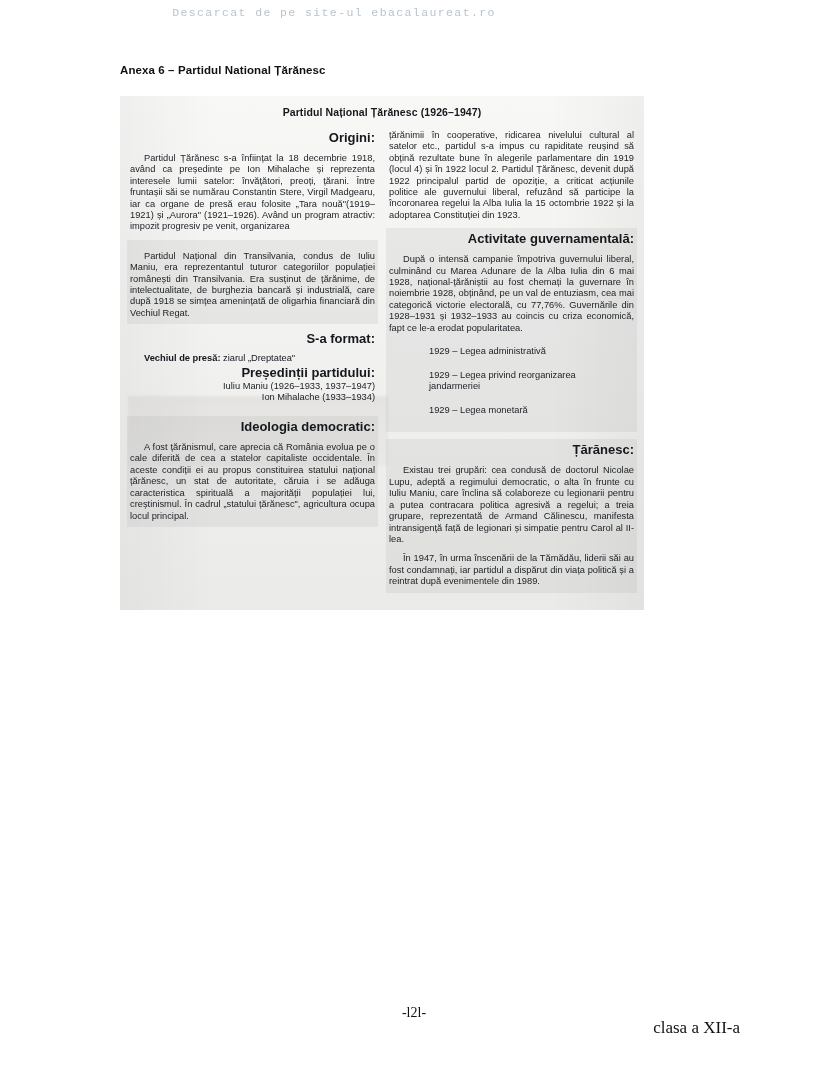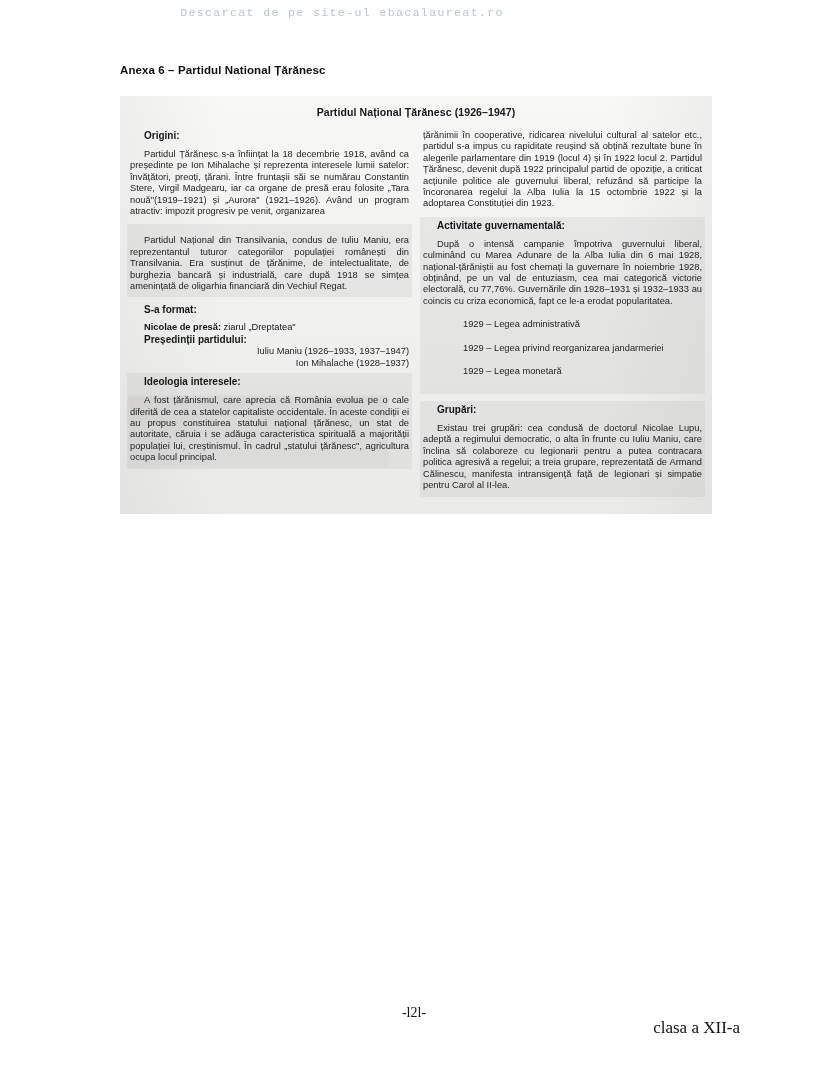--- a/index.html
+++ b/index.html
@@ -11,21 +11,21 @@
     width: 828px;
     height: 1071px;
     position: relative;
     font-family: "Liberation Sans", sans-serif;
     color: #1a1a1a;
     overflow: hidden;
   }
   .watermark {
     position: absolute;
     top: 6px;
-    left: 12px;
+    left: 4px;
     width: 660px;
     text-align: center;
     font-family: "Liberation Mono", monospace;
     font-size: 11.5px;
     letter-spacing: 1.4px;
     color: #b9c4cf;
     user-select: none;
   }
   .annex-title {
     position: absolute;
@@ -34,21 +34,21 @@
     font-size: 11.5px;
     font-weight: bold;
     color: #111;
     letter-spacing: 0.1px;
   }
   
   .scan {
     position: absolute;
     left: 120px;
     top: 96px;
-    width: 592px;
+    width: 524px;
     background: #efefed;
     background-image:
       linear-gradient(to right, rgba(0,0,0,0.035), rgba(0,0,0,0.0) 18%, rgba(0,0,0,0.0) 82%, rgba(0,0,0,0.04)),
       linear-gradient(to bottom, rgba(255,255,255,0.55), rgba(0,0,0,0.02));
     padding: 8px 10px 10px 10px;
     box-sizing: border-box;
   }
   .scan:after {
     
     content: "";
@@ -83,25 +83,26 @@
   .sec {
     margin-bottom: 7px;
   }
   .sec.shaded {
     background: rgba(150,150,145,0.13);
     padding: 3px 3px 4px 3px;
     margin-left: -3px;
     margin-right: -3px;
   }
   h4.hd {
-    font-size: 10px;
+    font-size: 13px;
     font-weight: bold;
     margin: 0 0 1px 0;
     padding-left: 14px;
     color: #14171b;
+    text-align: right;
   }
   p.par {
     font-size: 9.3px;
     line-height: 11.4px;
     margin: 0 0 1px 0;
     text-align: justify;
     text-justify: inter-word;
     color: #1b1f23;
     hyphens: auto;
   }
@@ -175,53 +176,54 @@
 
       <div class="sec shaded">
         <p class="par indent">Partidul Național din Transilvania, condus de Iuliu Maniu, era reprezentantul tuturor categoriilor populației românești din Transilvania. Era susținut de țărănime, de intelectualitate, de burghezia bancară și industrială, care după 1918 se simțea amenințată de oligarhia financiară din Vechiul Regat.</p>
       </div>
 
       <div class="sec">
         <h4 class="hd">S-a format:</h4>
       </div>
 
       <div class="sec" style="margin-bottom:0">
-        <p class="inline-hd"><b>Nicolae de presă:</b> <span>ziarul „Dreptatea"</span></p>
-      </div>
-
-      <div class="sec" style="margin-bottom:4px">
+        <p class="inline-hd"><b>Vechiul de presă:</b> <span>ziarul „Dreptatea"</span></p>
+      </div>
+
+      <div class="sec" style="margin-bottom:12px">
         <h4 class="hd">Președinții partidului:</h4>
         <p class="sub">Iuliu Maniu (1926–1933, 1937–1947)</p>
-        <p class="sub">Ion Mihalache (1928–1937)</p>
-      </div>
-
-      <div class="sec shaded">
-        <h4 class="hd">Ideologia interesele:</h4>
+        <p class="sub">Ion Mihalache (1933–1934)</p>
+      </div>
+
+      <div class="sec shaded">
+        <h4 class="hd">Ideologia democratic:</h4>
         <p class="par indent">A fost țărănismul, care aprecia că România evolua pe o cale diferită de cea a statelor capitaliste occidentale. În aceste condiții ei au propus constituirea statului național țărănesc, un stat de autoritate, căruia i se adăuga caracteristica spirituală a majorității populației lui, creștinismul. În cadrul „statului țărănesc", agricultura ocupa locul principal.</p>
       </div>
 
     </div>
 
     <div class="col">
 
       <div class="sec">
         <p class="par">țărănimii în cooperative, ridicarea nivelului cultural al satelor etc., partidul s-a impus cu rapiditate reușind să obțină rezultate bune în alegerile parlamentare din 1919 (locul 4) și în 1922 locul 2. Partidul Țărănesc, devenit după 1922 principalul partid de opoziție, a criticat acțiunile politice ale guvernului liberal, refuzând să participe la încoronarea regelui la Alba Iulia la 15 octombrie 1922 și la adoptarea Constituției din 1923.</p>
       </div>
 
       <div class="sec shaded">
         <h4 class="hd">Activitate guvernamentală:</h4>
         <p class="par indent">După o intensă campanie împotriva guvernului liberal, culminând cu Marea Adunare de la Alba Iulia din 6 mai 1928, național-țărăniștii au fost chemați la guvernare în noiembrie 1928, obținând, pe un val de entuziasm, cea mai categorică victorie electorală, cu 77,76%. Guvernările din 1928–1931 și 1932–1933 au coincis cu criza economică, fapt ce le-a erodat popularitatea.</p>
         <p class="law">1929 – Legea administrativă</p>
         <p class="law">1929 – Legea privind reorganizarea jandarmeriei</p>
         <p class="law">1929 – Legea monetară</p>
       </div>
 
       <div class="sec shaded">
-        <h4 class="hd">Grupări:</h4>
+        <h4 class="hd">Țărănesc:</h4>
         <p class="par indent">Existau trei grupări: cea condusă de doctorul Nicolae Lupu, adeptă a regimului democratic, o alta în frunte cu Iuliu Maniu, care înclina să colaboreze cu legionarii pentru a putea contracara politica agresivă a regelui; a treia grupare, reprezentată de Armand Călinescu, manifesta intransigență față de legionari și simpatie pentru Carol al II-lea.</p>
+        <p class="par indent">În 1947, în urma înscenării de la Tămădău, liderii săi au fost condamnați, iar partidul a dispărut din viața politică și a reintrat după evenimentele din 1989.</p>
       </div>
 
     </div>
 
   </div>
 </div>
 
 <div class="page-num">-l2l-</div>
 <div class="footer-right">clasa a XII-a</div>
 

